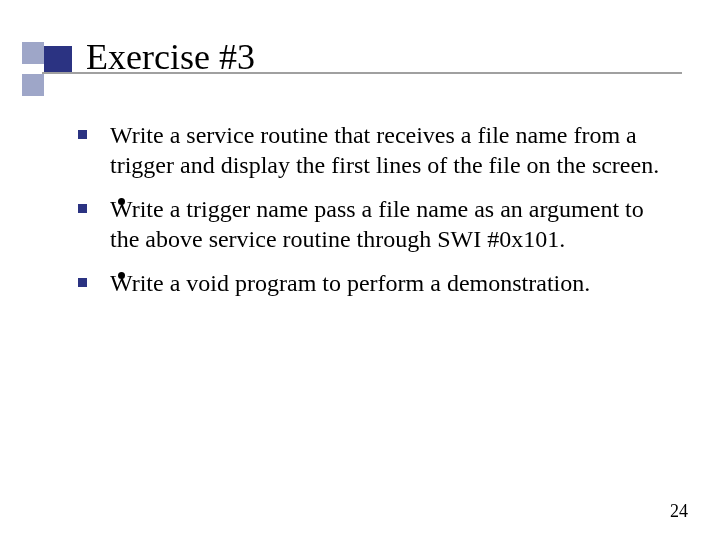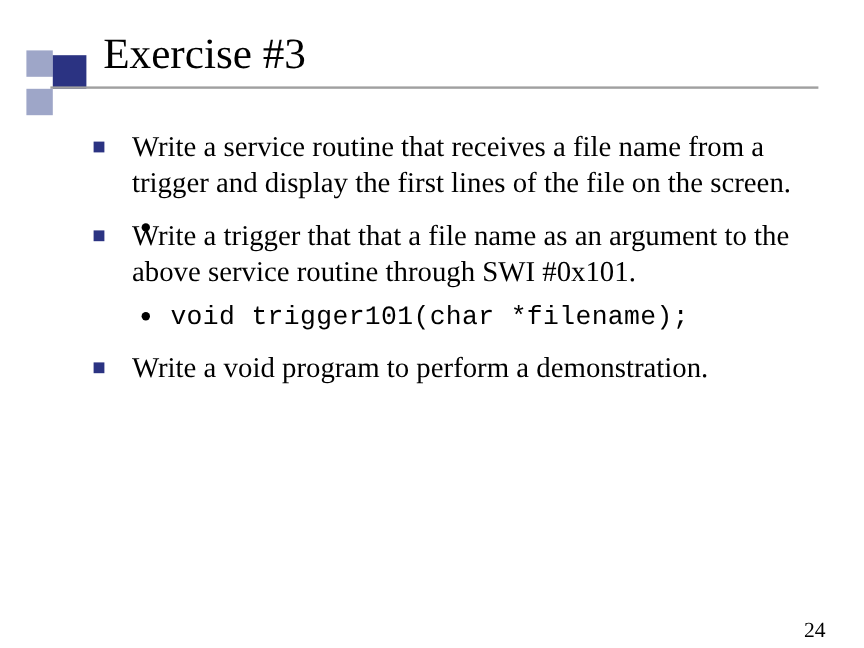--- a/index.html
+++ b/index.html
@@ -1,40 +1,40 @@
 <!DOCTYPE html>
 <html><head>
 <meta charset="utf-8">
 <style>
   * { box-sizing: border-box; margin: 0; padding: 0; }
   html, body { width: 720px; height: 540px; background: #ffffff; font-family: "Times New Roman", Times, serif; color: #000; }
   .slide { position: relative; width: 720px; height: 540px; }
 
   
   .title-row { position: absolute; left: 0; top: 24px; width: 720px; height: 54px; }
-  .title-text { position: absolute; left: 86px; top: 0; font-size: 36px; font-family: "Times New Roman", Times, serif; }
+  .title-text { position: absolute; left: 86px; top: 12px; font-size: 36px; font-family: "Times New Roman", Times, serif; }
 
   
   .blk-small { position: absolute; background: #9ea6c8; }
   .blk-large { position: absolute; background: #2b3382; }
 
   
   .underline1 { position: absolute; left: 42px; top: 72px; width: 640px; height: 2px; background: #a0a0a0; }
 
   
-  .body { position: absolute; left: 70px; top: 108px; width: 600px; }
+  .body { position: absolute; left: 70px; top: 120px; width: 600px; }
   .item-l1 { position: relative; padding-left: 40px; margin-bottom: 10px; }
   .bullet-sq { position: absolute; left: 8px; top: 10px; width: 9px; height: 9px; background: #2b3382; }
   .txt-l1 { font-size: 24px; line-height: 30px; font-family: "Times New Roman", Times, serif; }
 
   .item-l2 { position: relative; padding-left: 72px; margin-bottom: 14px; margin-top: 6px; }
   .bullet-dot { position: absolute; left: 48px; top: 8px; width: 7px; height: 7px; background: #000; border-radius: 50%; }
   .code { font-family: "Courier New", Courier, monospace; font-size: 22px; line-height: 26px; letter-spacing: 0.3px; }
 
-  .page-num { position: absolute; right: 32px; bottom: 4px; font-size: 18px; font-family: "Times New Roman", serif; }
+  .page-num { position: absolute; right: 32px; bottom: 18px; font-size: 18px; font-family: "Times New Roman", serif; }
 </style>
 </head>
 <body>
 <div class="slide">
 
   <div class="title-row">
     <span class="title-text">Exercise #3</span>
   </div>
 
   <div class="blk-small" style="left:22px; top:42px; width:22px; height:22px;"></div>
@@ -48,26 +48,25 @@
       <span class="bullet-sq"></span>
       <div class="txt-l1">Write a service routine that receives a file name from a trigger and display the first lines of the file on the screen.</div>
     </div>
 
     <div class="item-l2">
       <span class="bullet-dot"></span>
     </div>
 
     <div class="item-l1">
       <span class="bullet-sq"></span>
-      <div class="txt-l1">Write a trigger that that a file name as an argument to the above service routine through SWI #0x101.</div>
+      <div class="txt-l1">Write a trigger name pass a file name as an argument to the above service routine through SWI #0x101.</div>
     </div>
 
     <div class="item-l2">
       <span class="bullet-dot"></span>
-      <div class="code">void trigger101(char *filename);</div>
     </div>
 
     <div class="item-l1">
       <span class="bullet-sq"></span>
       <div class="txt-l1">Write a void program to perform a demonstration.</div>
     </div>
 
   </div>
 
   <div class="page-num">24</div>

